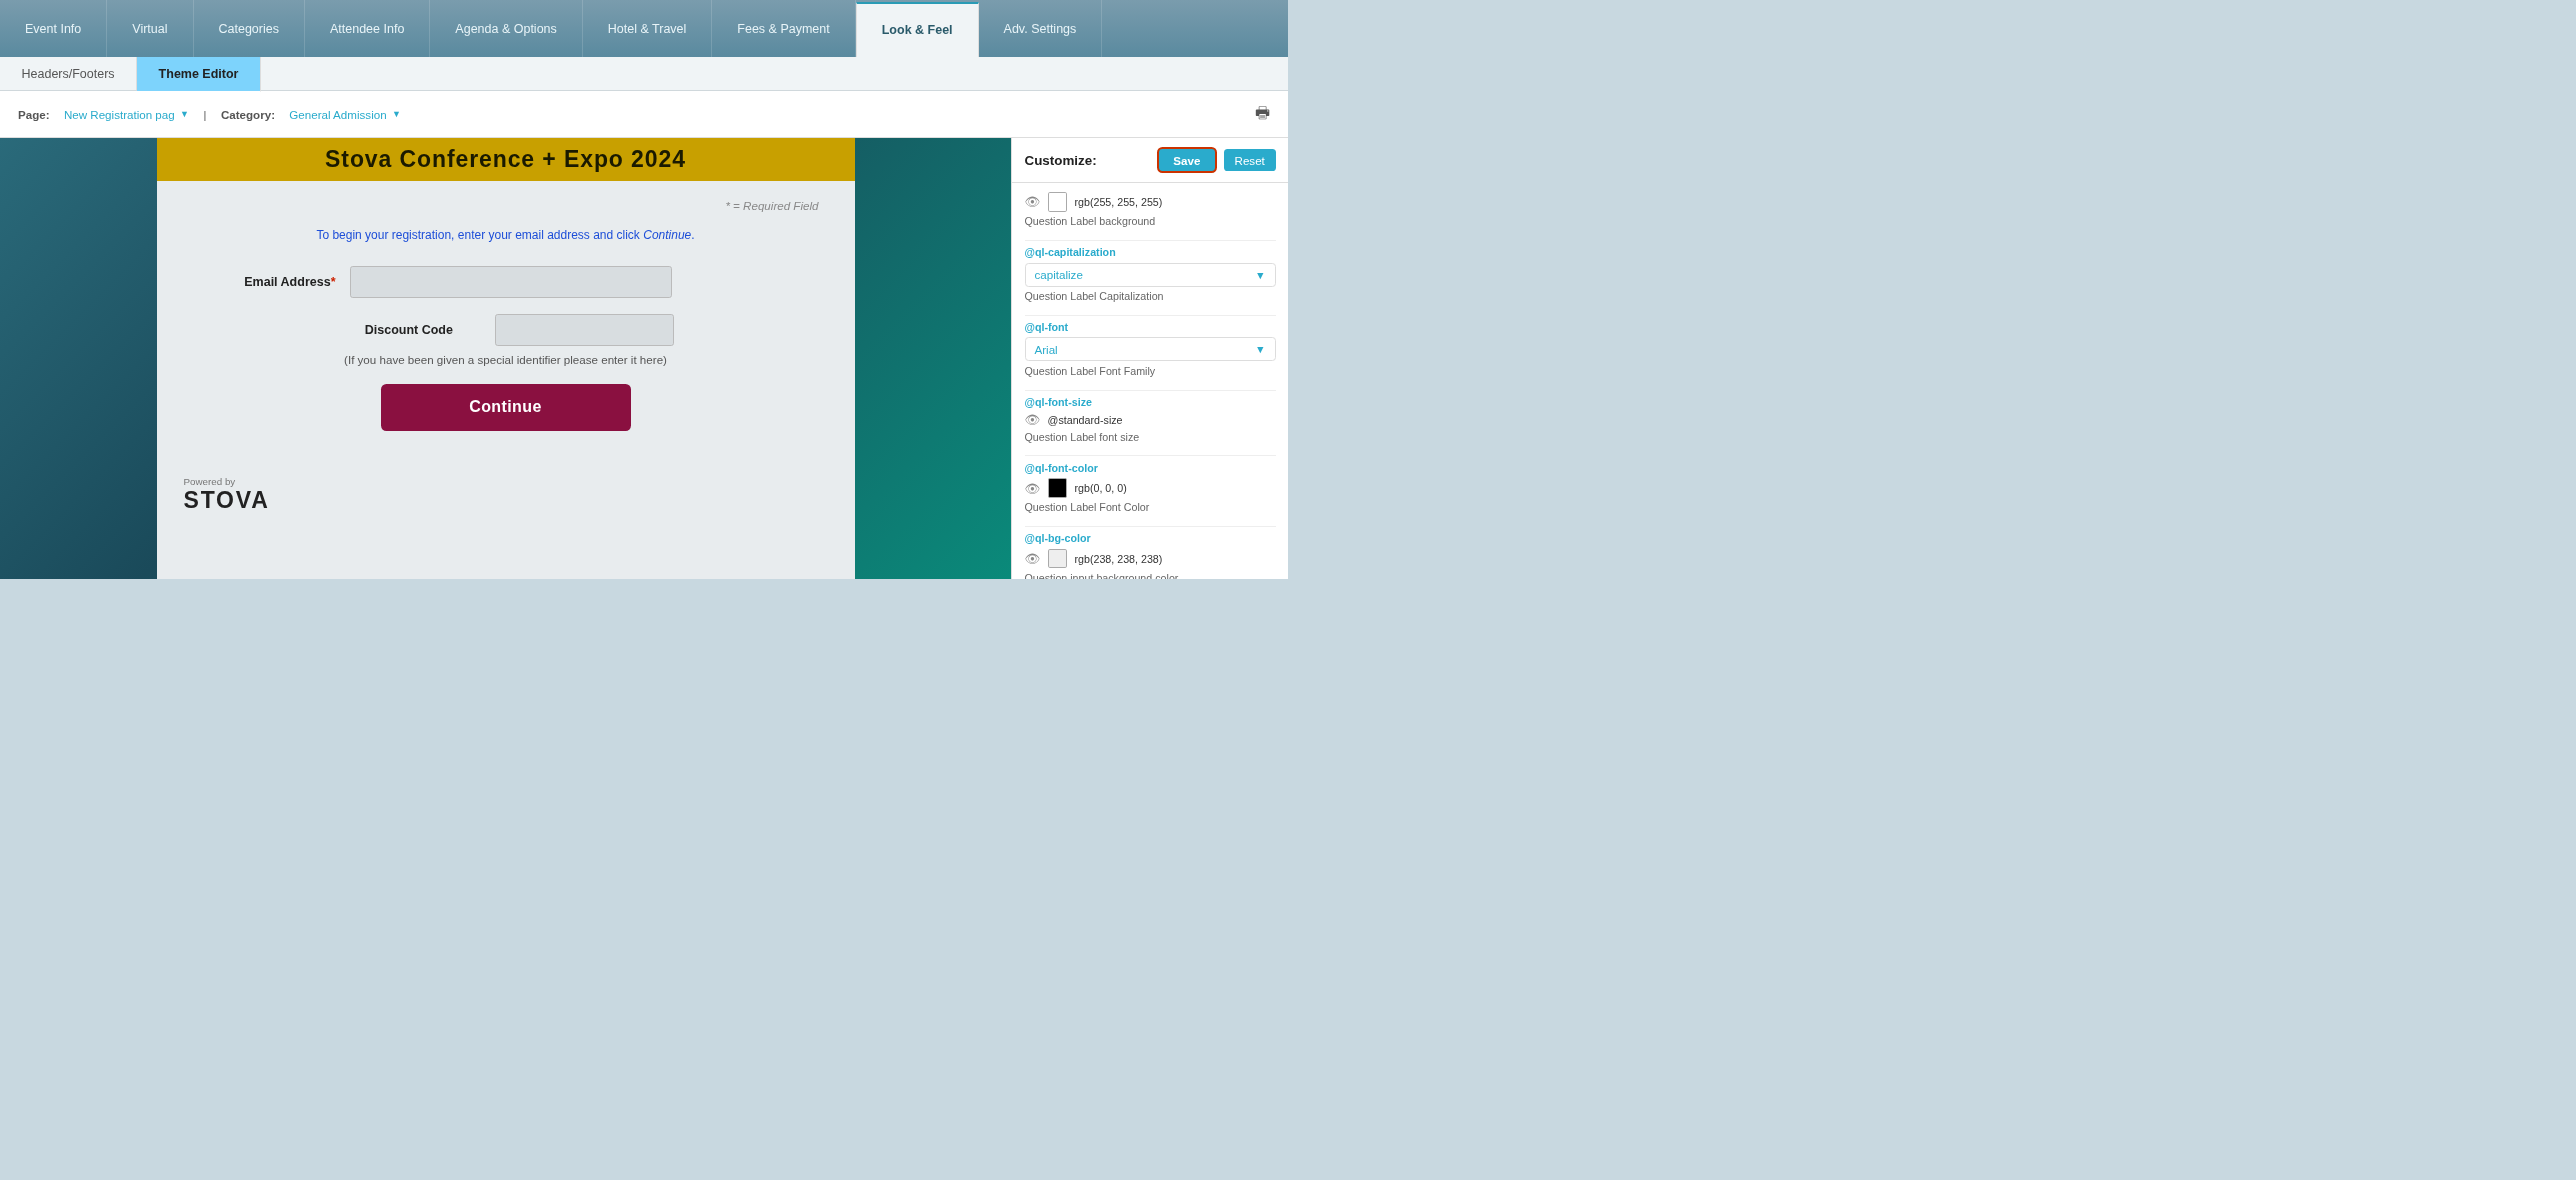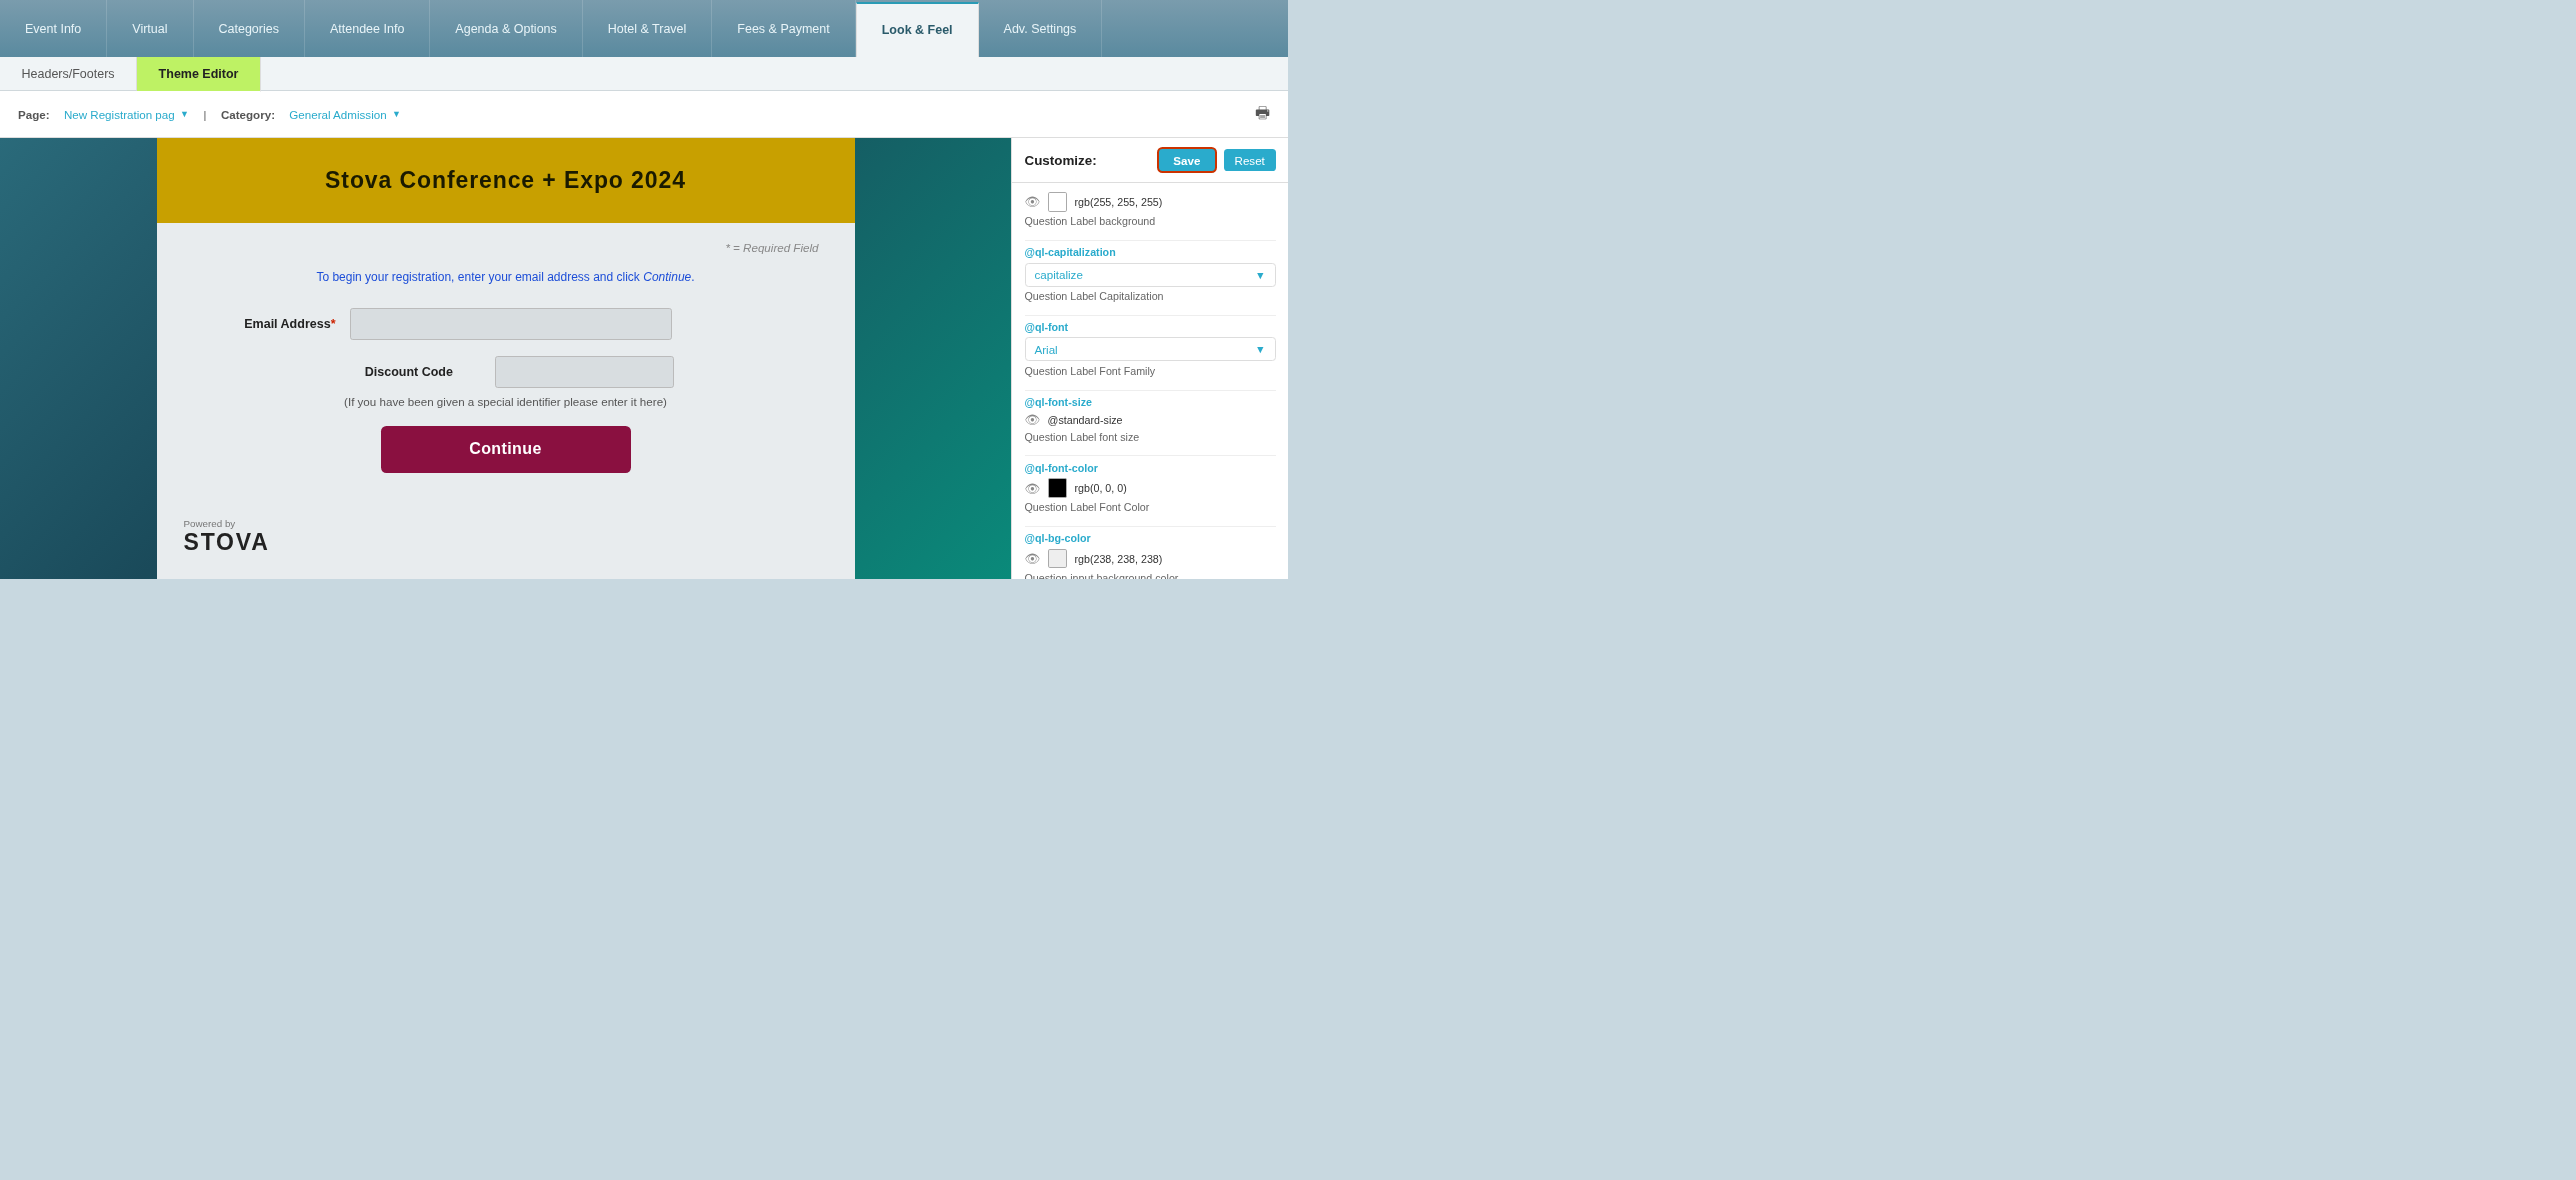--- a/index.html
+++ b/index.html
@@ -44,21 +44,21 @@
     .sub-nav-item {
       display: flex;
       align-items: center;
       padding: 0 21.5px;
       font-size: 12.5px;
       color: #555;
       cursor: pointer;
       border-right: 0.9px solid #ddd;
     }
     .sub-nav-item.active {
-      background: #bef264;
+      background: #7dd3fc;
       color: #222;
       font-weight: 600;
       border-bottom: 1.8px solid white;
       margin-bottom: -1.8px;
     }
 
     
     .toolbar {
       display: flex;
       align-items: center;
@@ -116,21 +116,21 @@
     }
     .preview-frame {
       width: 698px;
       background: #e8ecee;
       min-height: 100%;
       position: relative;
     }
     .event-banner {
       background: #c8a000;
       text-align: center;
-      padding: 29px 18px;
+      padding: 8px 18px;
       font-size: 23px;
       font-weight: 900;
       color: #1a1a00;
       letter-spacing: 0.9px;
     }
     .registration-form {
       padding: 18px 36px 27px;
       background: #e8ecee;
     }
     .required-field-note {

